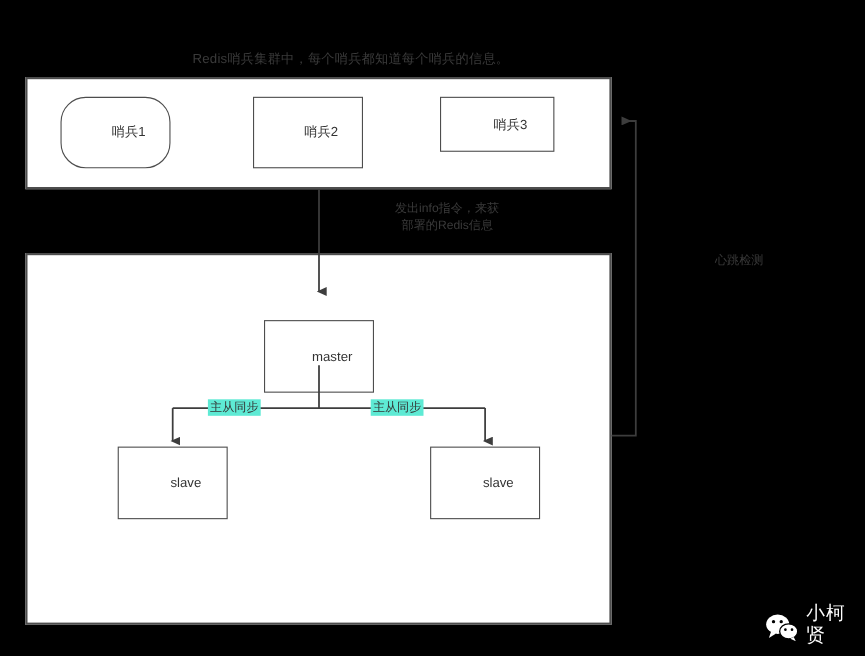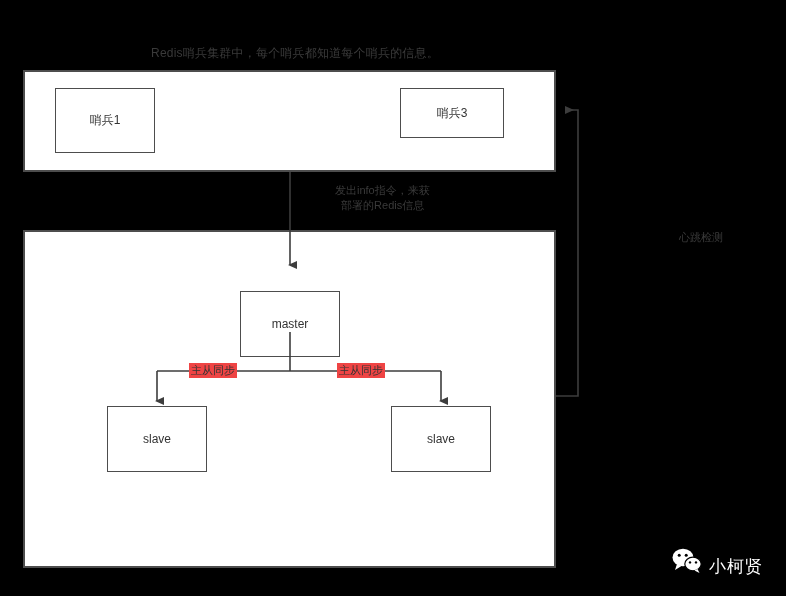--- a/index.html
+++ b/index.html
@@ -15,21 +15,21 @@
     font-family: "Liberation Sans", "DejaVu Sans", sans-serif;
     color: #333333;
   }
   #canvas {
     position: absolute;
     left: 0;
     top: 0;
     width: 786px;
     height: 596px;
   }
-  .abs { position: absolute; }
+  .abs { position: absolute; padding-left: 24px; }
 
   
   .diagram-title {
     left: 0px;
     top: 45px;
     width: 590px;
     text-align: center;
     font-size: 12px;
     color: #3a3a3a;
     letter-spacing: 0.2px;
@@ -63,21 +63,21 @@
     background: #ffffff;
     border: 1.6px solid #4d4d4d;
     box-sizing: border-box;
     display: flex;
     align-items: center;
     justify-content: center;
     font-size: 12px;
     color: #333333;
     z-index: 4;
   }
-  #sentinel-1 { left: 55px;  top: 88px;  width: 100px; height: 65px; }
+  #sentinel-1 { left: 55px;  top: 88px;  width: 100px; height: 65px; border-radius: 23px; }
   #sentinel-2 { left: 230px; top: 88px;  width: 100px; height: 65px; }
   #sentinel-3 { left: 400px; top: 88px;  width: 104px; height: 50px; }
   #master-node { left: 240px; top: 266px; width: 100px; height: 66px; margin-top: 25px; }
   #slave-node-1 { left: 107px; top: 406px; width: 100px; height: 66px; }
   #slave-node-2 { left: 391px; top: 406px; width: 100px; height: 66px; }
 
   
   .edge-label-dark {
     font-size: 11px;
     color: #3a3a3a;
@@ -86,32 +86,32 @@
     white-space: pre;
   }
   #info-label {
     left: 300px;
     top: 183px;
     width: 140px;
     text-align: left;
     margin-left: 35px;
   }
   #heartbeat-label {
-    left: 603px;
+    left: 626px;
     top: 230px;
     width: 120px;
-    text-align: right;
+    text-align: left;
   }
 
   
   .sync-label {
     position: absolute;
     font-size: 11px;
     color: #333333;
-    background: #ef4444;
+    background: #5eead4;
     padding: 0 2px;
     z-index: 7;
     white-space: nowrap;
   }
   #sync-label-left  { left: 189px; top: 363px; }
   #sync-label-right { left: 337px; top: 363px; }
 
   
   #connectors {
     position: absolute;
@@ -142,20 +142,23 @@
 <body>
 
 <div id="canvas">
 
   <div class="abs diagram-title">Redis哨兵集群中，每个哨兵都知道每个哨兵的信息。</div>
 
   <div class="abs panel" id="sentinel-panel"></div>
 
   <div class="abs node" id="sentinel-1">
     <span>哨兵1</span>
+  </div>
+  <div class="abs node" id="sentinel-2">
+    <span>哨兵2</span>
   </div>
   <div class="abs node" id="sentinel-3">
     <span>哨兵3</span>
   </div>
 
   <div class="abs panel" id="redis-panel"></div>
 
   <div class="abs node" id="master-node">
     <span>master</span>
   </div>

